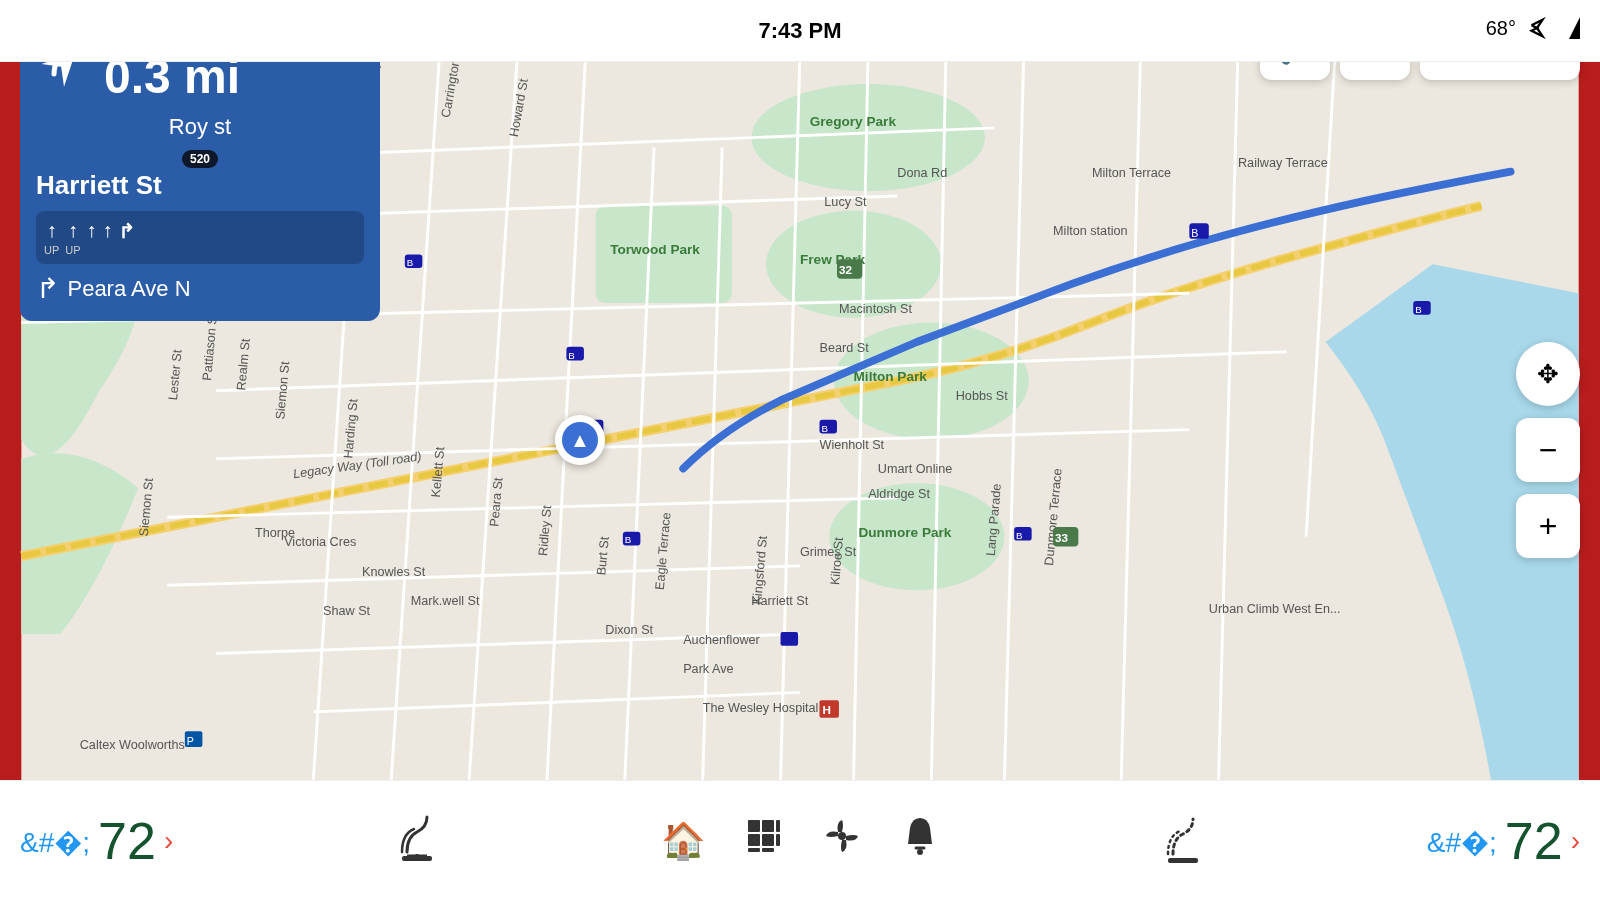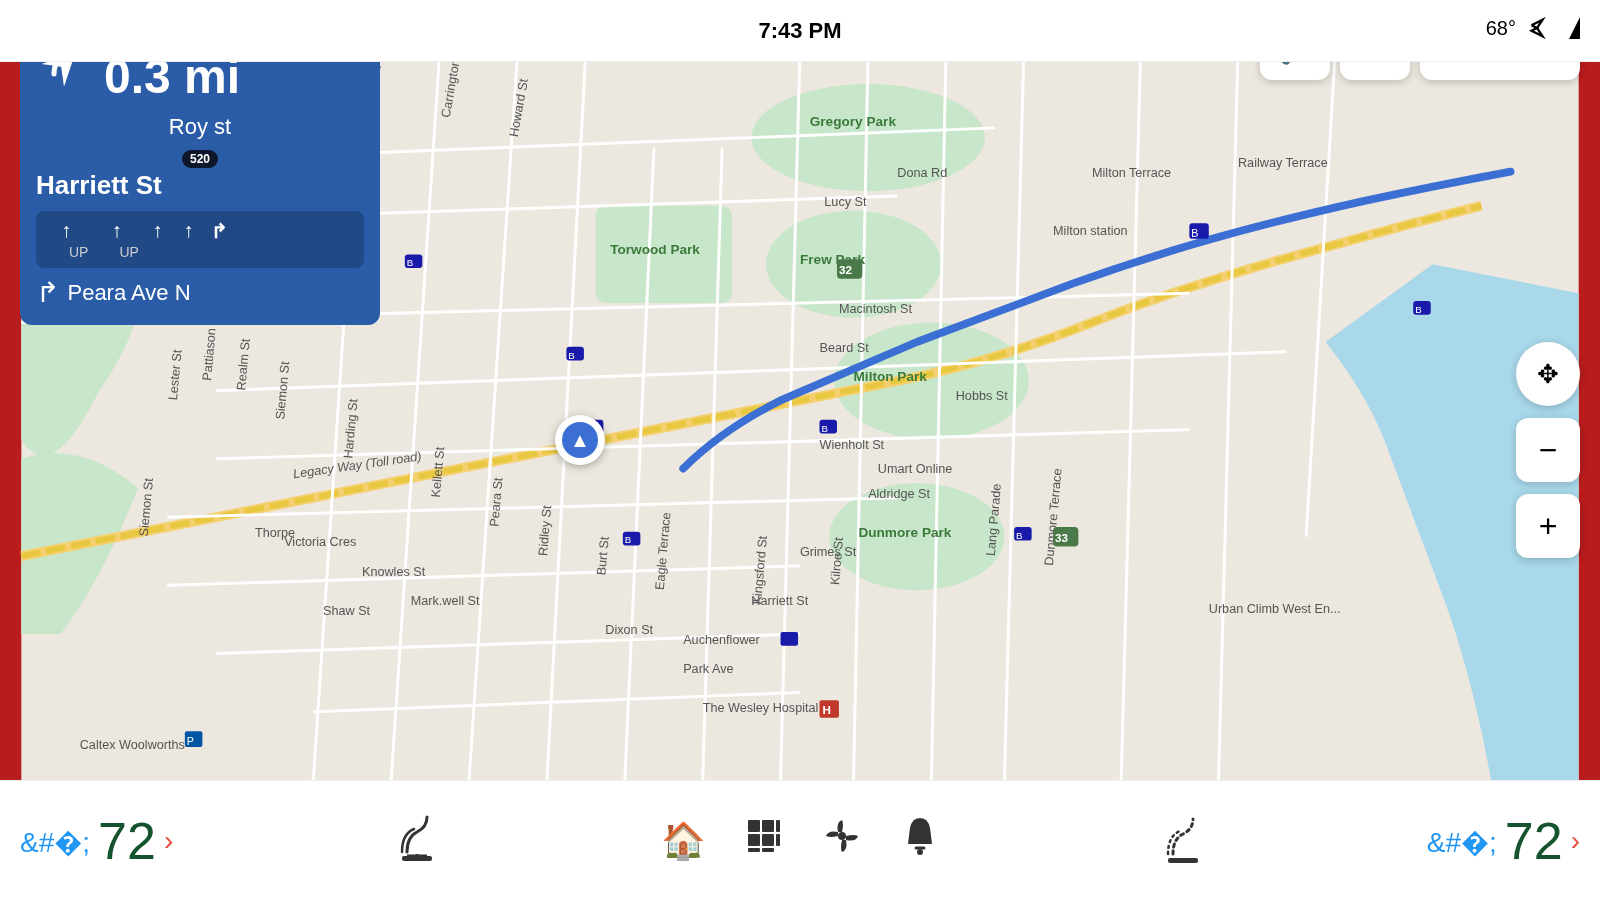--- a/index.html
+++ b/index.html
@@ -41,21 +41,21 @@
       background: #0f172a; color: #fff; border-radius: 12px;
       padding: 2px 8px; font-size: 12px; font-weight: 600;
     }
     #nav-card .street-line2 { font-size: 26px; font-weight: 600; margin-top: 2px; }
     #nav-card .lane-row {
       display: flex; gap: 6px; margin: 8px 0;
       background: rgba(0,0,0,0.2); border-radius: 8px; padding: 8px;
     }
     #nav-card .lane-item { display: flex; flex-direction: column; align-items: center; font-size: 11px; gap: 2px; }
     #nav-card .lane-item .arrow { font-size: 20px; }
-    #nav-card .lane-item .label { color: #ccc; font-size: 14px; margin-left: 25px; }
+    #nav-card .lane-item .label { color: #ccc; font-size: 11px; }
     #nav-card .next-street { display: flex; align-items: center; gap: 8px; font-size: 22px; margin-top: 6px; }
     #nav-card .next-street .turn-sm { font-size: 28px; }
 
     
     #eta-card {
       position: absolute; bottom: 20px; left: 20px;
       background: #fff; border-radius: 10px; padding: 14px 20px;
       z-index: 50; box-shadow: 0 2px 10px rgba(0,0,0,0.2);
     }
     #eta-card .eta-time { font-size: 24px; font-weight: 600; color: #000; }

